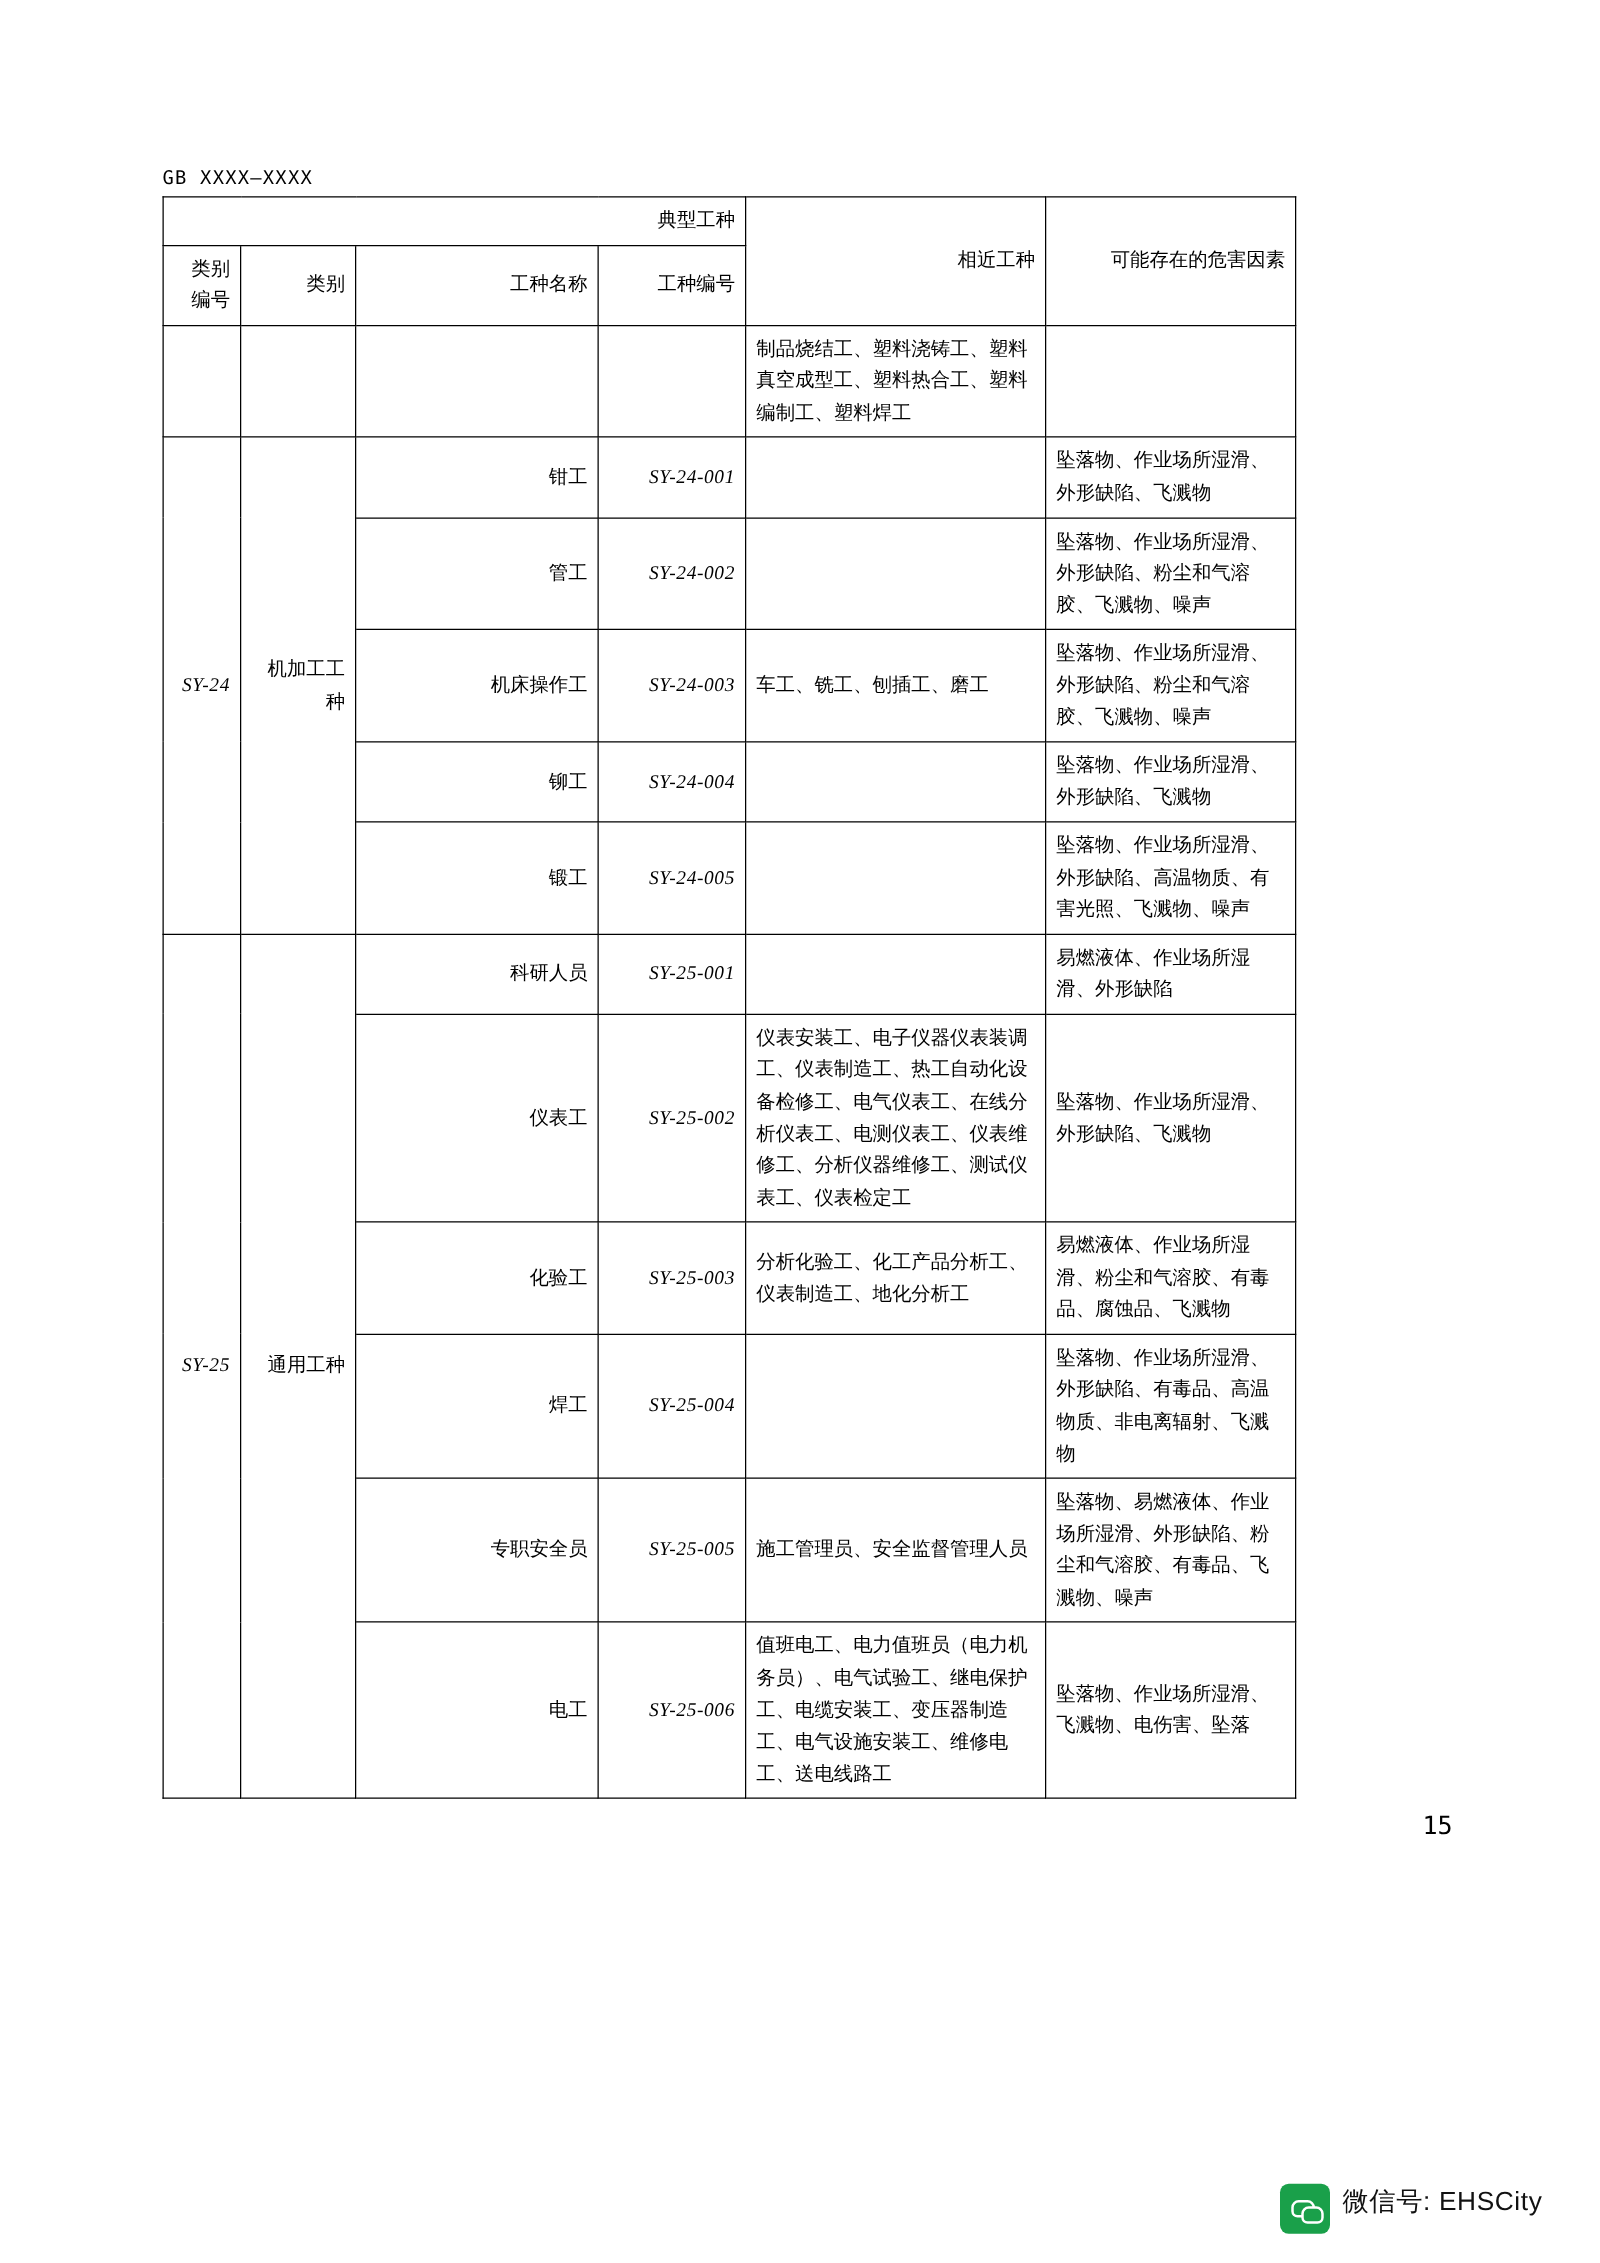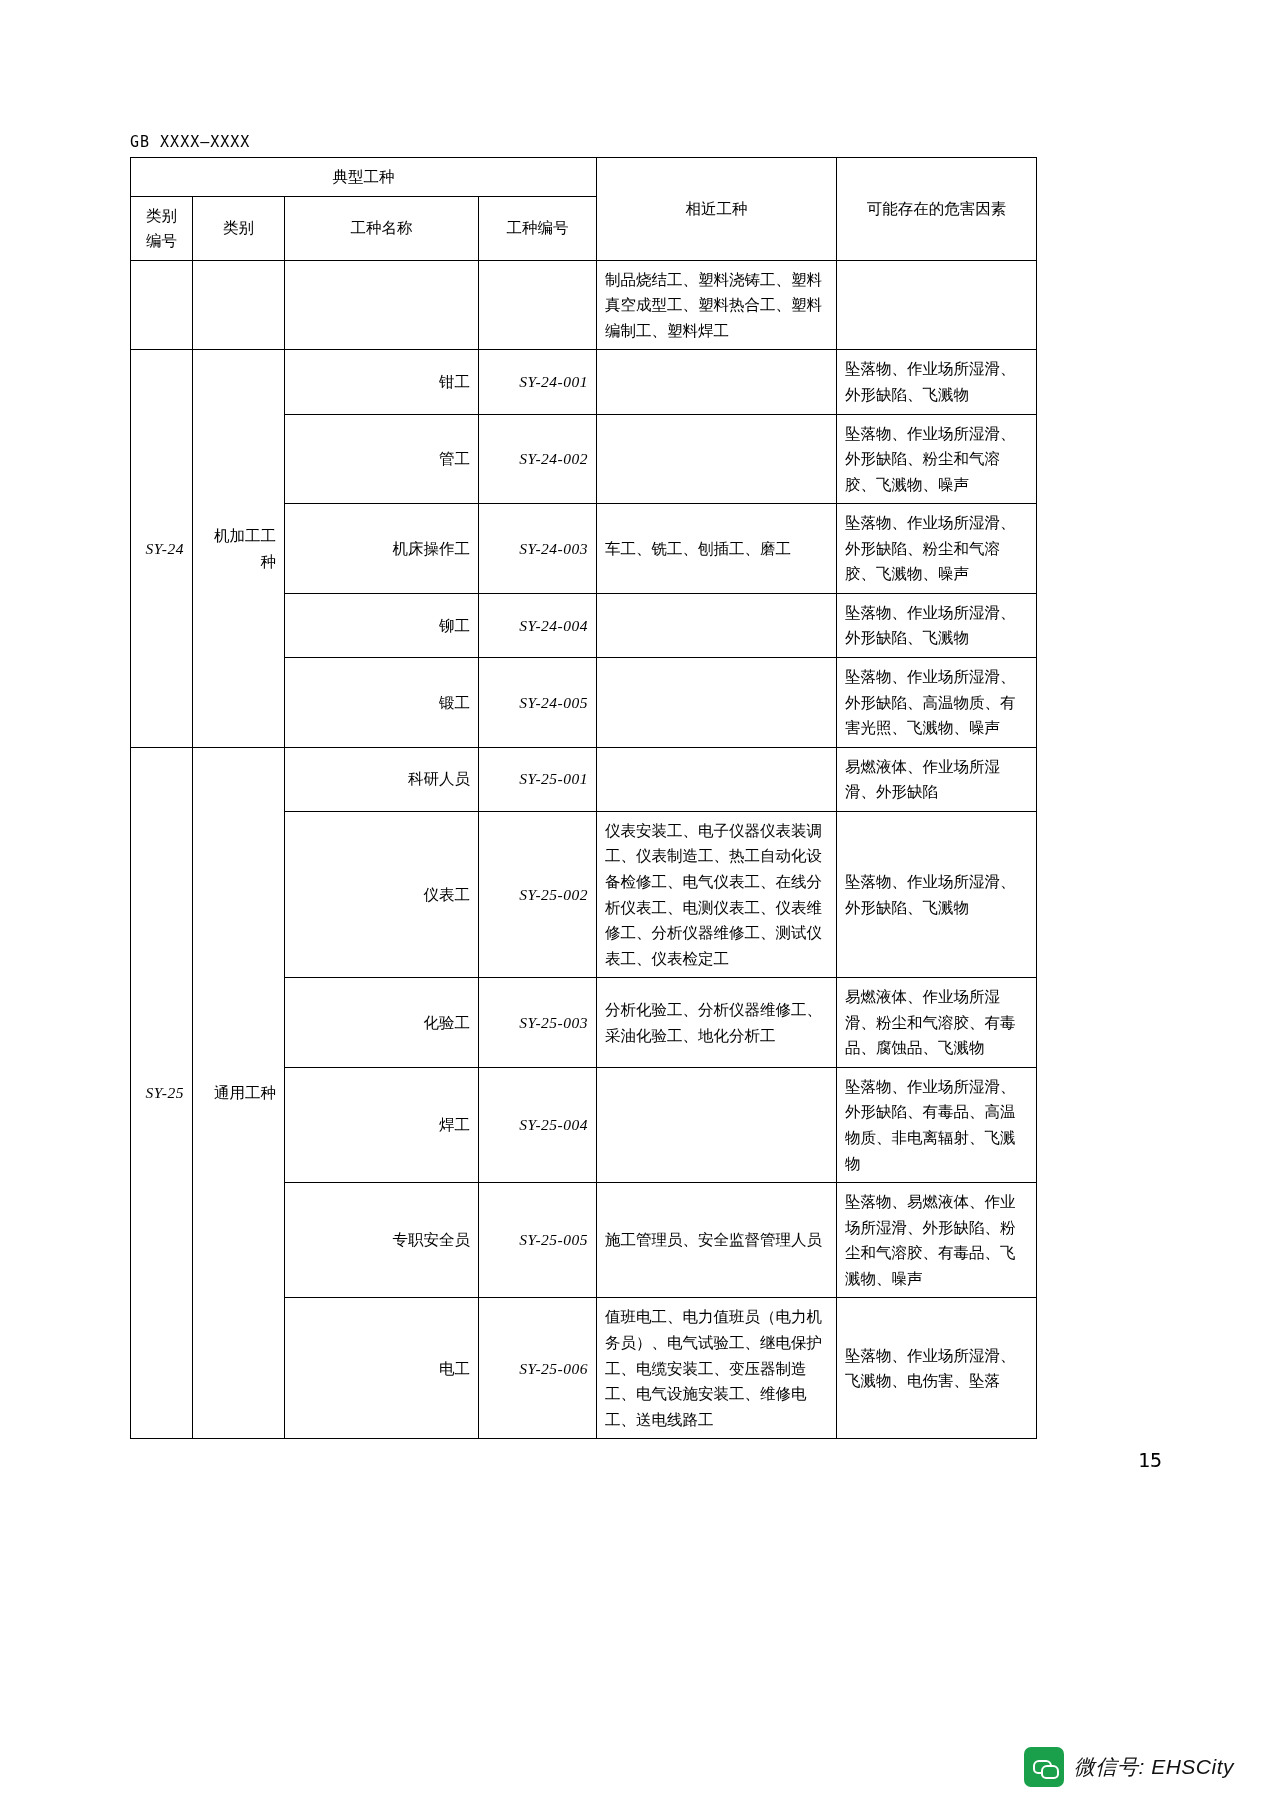--- a/index.html
+++ b/index.html
@@ -49,38 +49,36 @@
   .c-cat-no { width: 62px; }
   .c-cat    { width: 92px; }
   .c-name   { width: 194px; }
   .c-code   { width: 118px; }
   .c-near   { width: 240px; }
   .c-hazard { width: 200px; }
 
   .ctr { text-align: right; }
   .lft { text-align: left; margin-top: 12px; }
   .mono { font-family: "DejaVu Sans Mono", monospace; font-size: 15px; letter-spacing: 0.5px; font-style: italic; }
-  .hdr { text-align: center; font-size: 16px; }
+  .hdr { text-align: right; font-size: 16px; }
   .tall { line-height: 1.9; }
   .two-line { line-height: 1.35; }
   .page-num {
     position: absolute;
     right: 118px;
     top: 1443px;
     font-family: "DejaVu Sans Mono", monospace;
     font-size: 20px;
   }
   .watermark {
     position: absolute;
     right: 46px;
     bottom: 28px;
     display: flex;
-    align-items: center;
     gap: 10px;
-    font-style: italic;
   }
   .wm-badge {
     width: 40px;
     height: 40px;
     background: #1aa04a;
     border-radius: 7px;
     position: relative;
     display: inline-block;
   }
   .wm-badge::before {
@@ -193,21 +191,21 @@
       </tr>
       <tr>
         <td class="ctr">仪表工</td>
         <td class="ctr mono">SY-25-002</td>
         <td class="lft tall">仪表安装工、电子仪器仪表装调工、仪表制造工、热工自动化设备检修工、电气仪表工、在线分析仪表工、电测仪表工、仪表维修工、分析仪器维修工、测试仪表工、仪表检定工</td>
         <td class="lft">坠落物、作业场所湿滑、外形缺陷、飞溅物</td>
       </tr>
       <tr>
         <td class="ctr">化验工</td>
         <td class="ctr mono">SY-25-003</td>
-        <td class="lft">分析化验工、分析仪器维修工、采油化验工、地化分析工</td>
+        <td class="lft">分析化验工、化工产品分析工、仪表制造工、地化分析工</td>
         <td class="lft">易燃液体、作业场所湿滑、粉尘和气溶胶、有毒品、腐蚀品、飞溅物</td>
       </tr>
       <tr>
         <td class="ctr">焊工</td>
         <td class="ctr mono">SY-25-004</td>
         <td class="lft"></td>
         <td class="lft">坠落物、作业场所湿滑、外形缺陷、有毒品、高温物质、非电离辐射、飞溅物</td>
       </tr>
       <tr>
         <td class="ctr">专职安全员</td>

